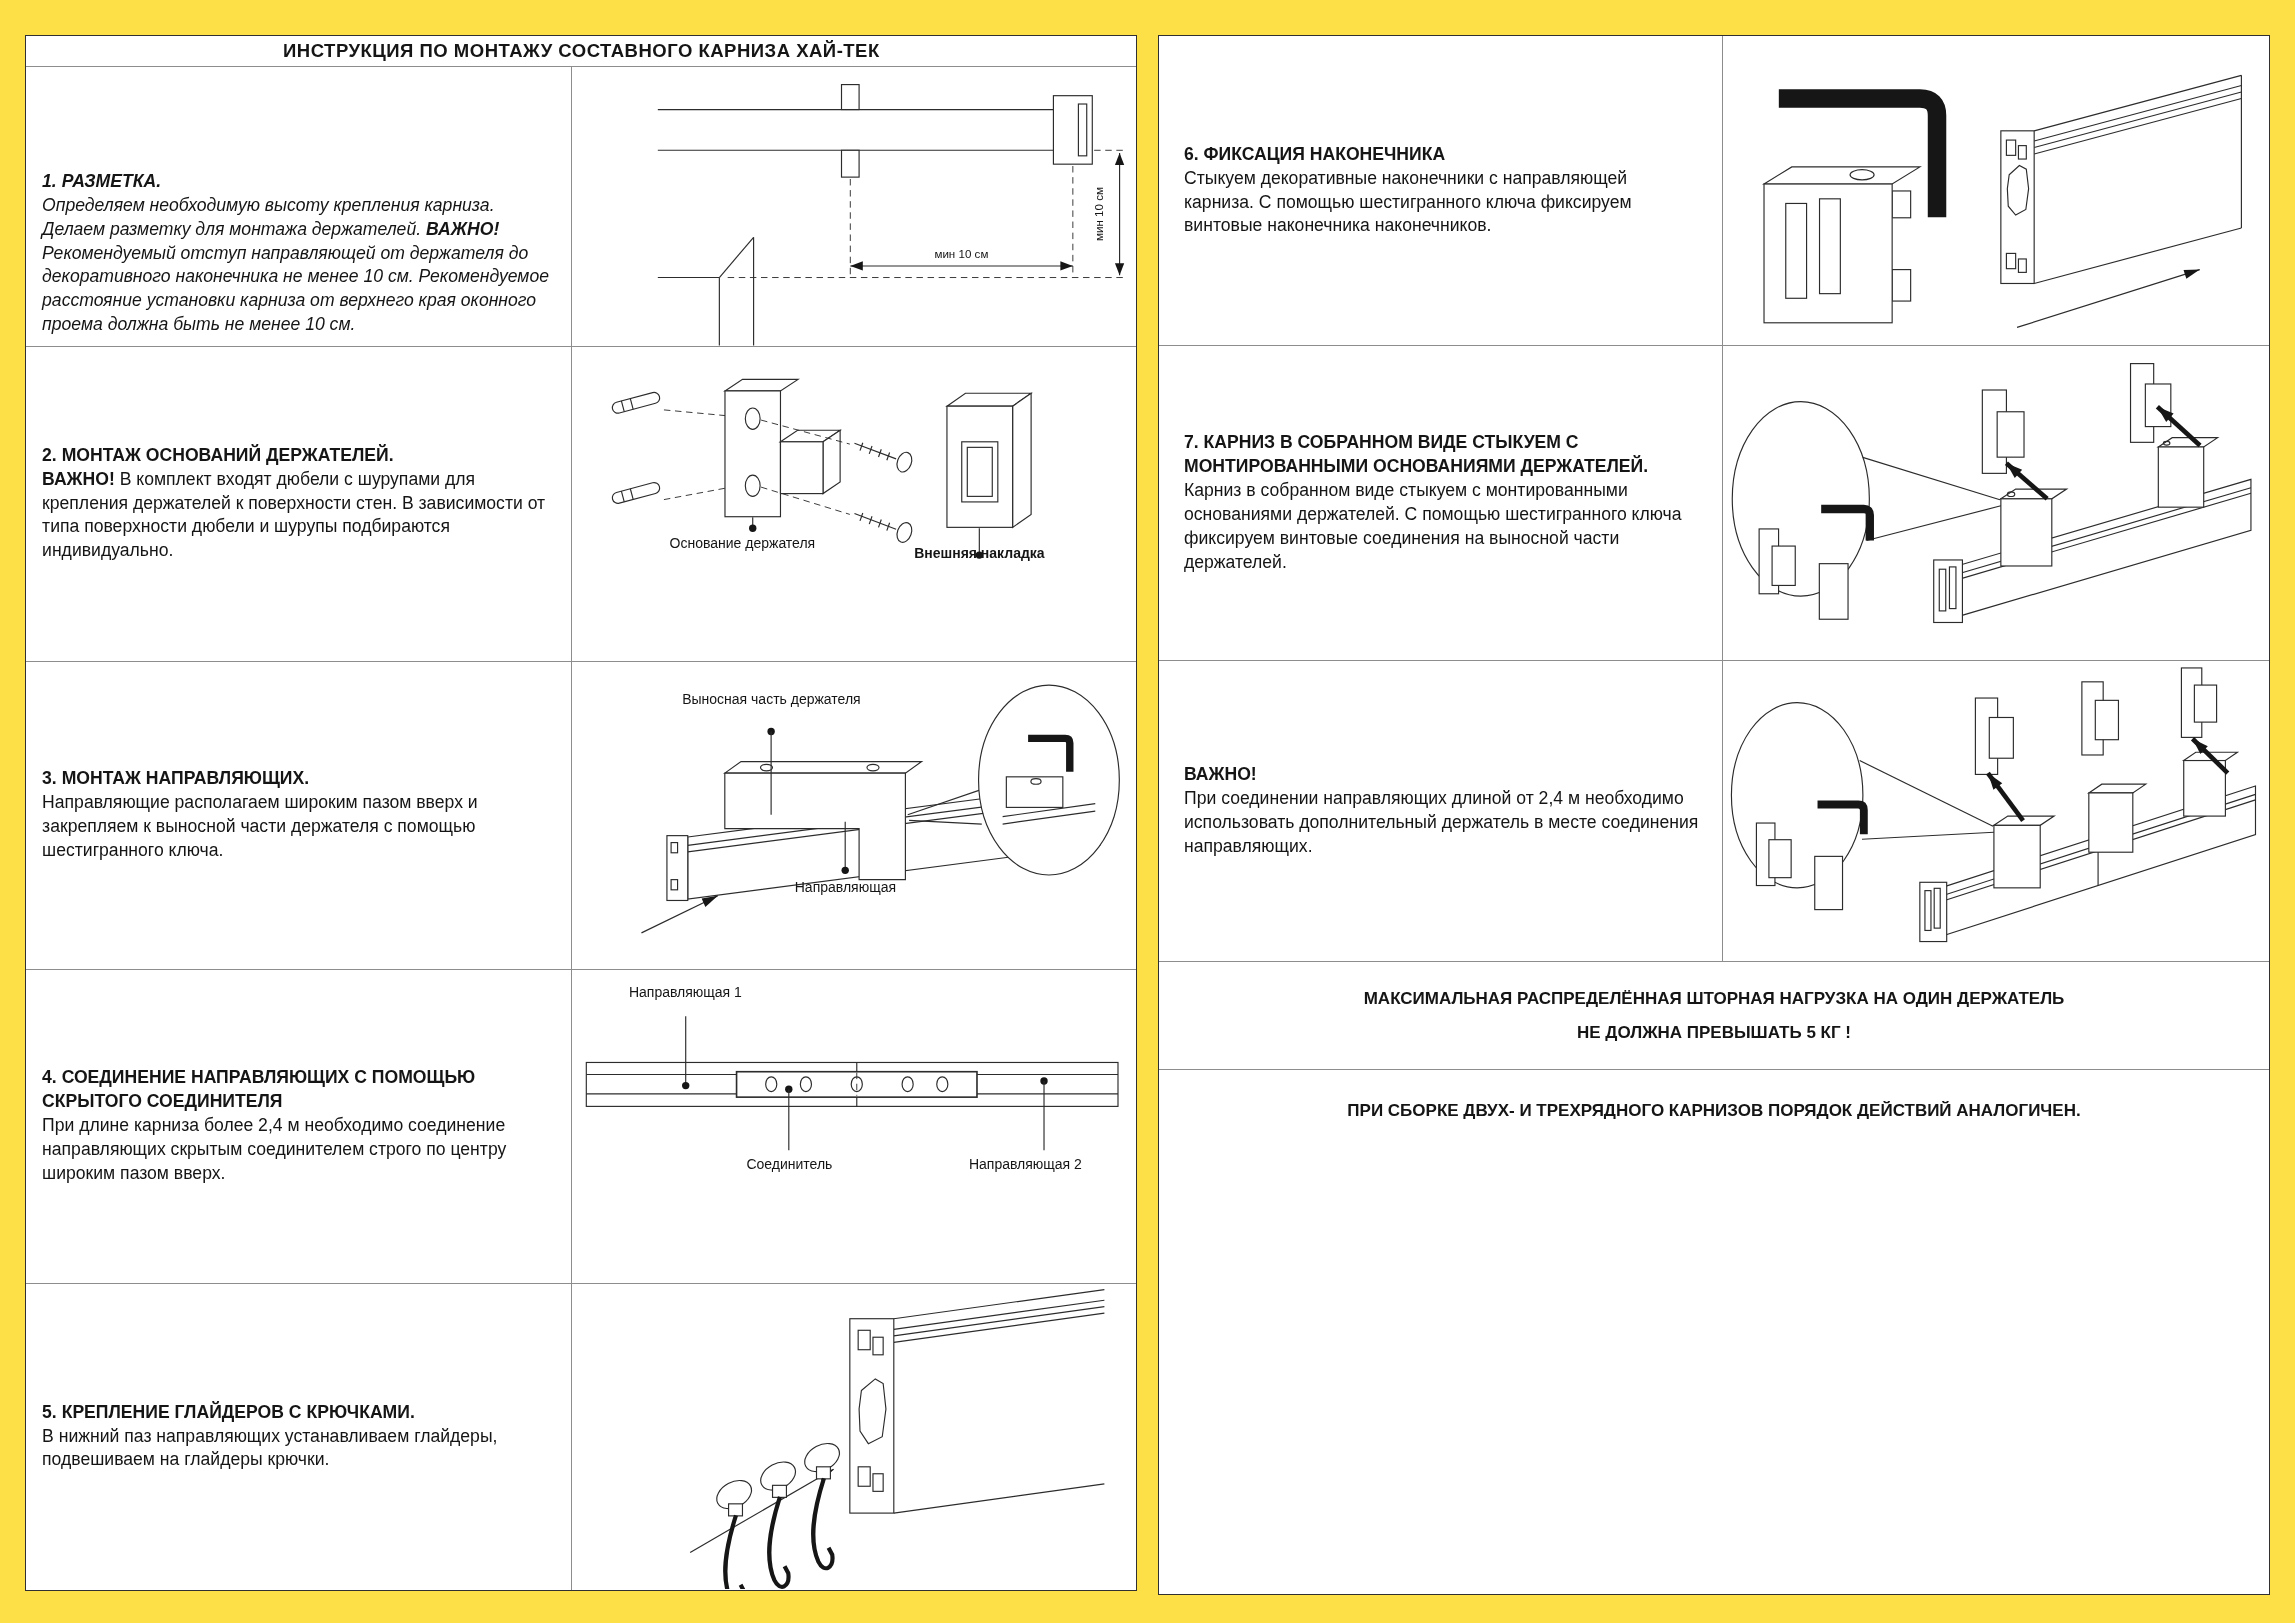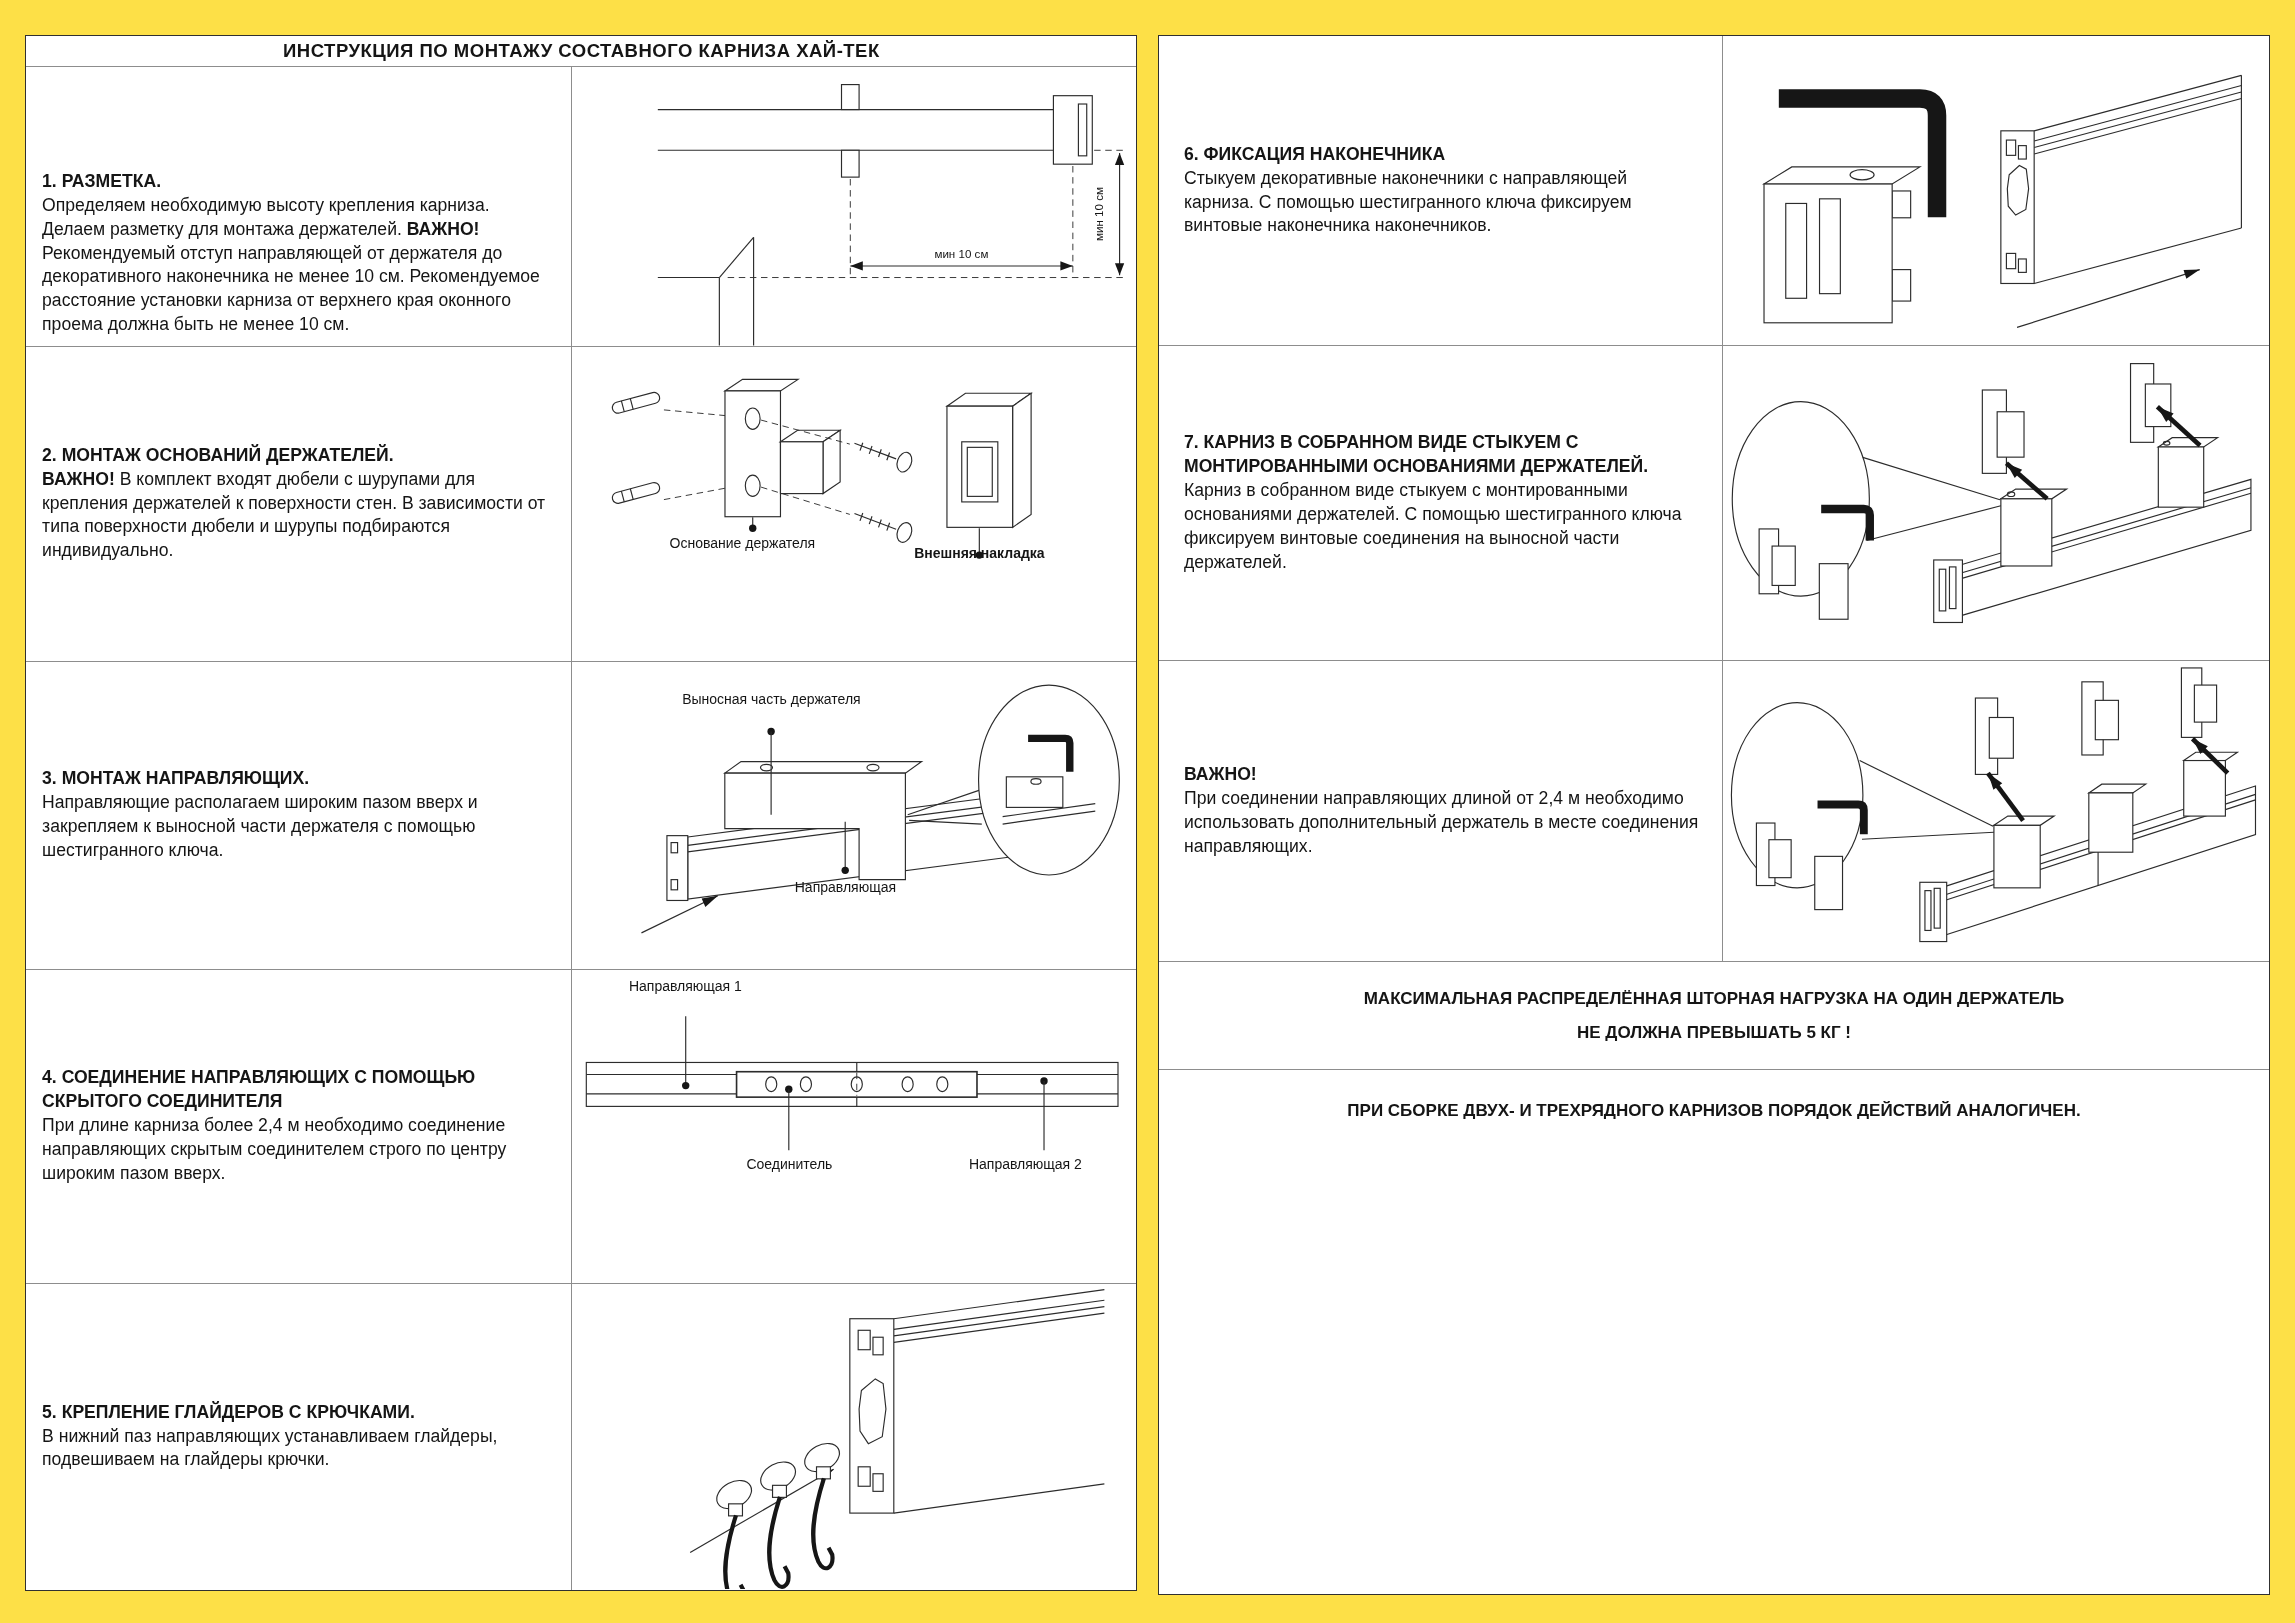--- a/index.html
+++ b/index.html
@@ -14,21 +14,21 @@
   .row{display:flex;box-sizing:border-box;border-bottom:0.9px solid #8d8d8d;}
   .row.last{border-bottom:none;}
   .title-row{height:30.5px;align-items:center;justify-content:center;}
   .doc-title{font-weight:bold;font-size:18.5px;letter-spacing:0.5px;text-align:center;}
 
   .tcell{box-sizing:border-box;border-right:0.9px solid #8d8d8d;
          display:flex;flex-direction:column;justify-content:center;
          padding:9.3px 22px 9.3px 15.7px;}
   #page-left  .tcell{width:546px;}
   #page-right .tcell{width:564px;padding-left:25px;}
-  .tcell.vbottom{justify-content:flex-end;padding-bottom:8.3px;}
+  .tcell.vbottom{justify-content:flex-end;padding-bottom:8.3px;font-style:italic;}
   .icell{position:relative;flex:1;overflow:hidden;}
   .icell svg{position:absolute;left:0;top:0;display:block;}
 
   .heading{font-weight:bold;font-size:17.6px;line-height:1.36;margin:0;}
   .bodytext{font-size:17.6px;line-height:1.36;margin:0;}
   .bodytext b{font-weight:bold;}
 
   .ill-label{position:absolute;font-size:14px;white-space:nowrap;transform:translateX(-50%);}
   .dim-label{position:absolute;font-size:11.6px;white-space:nowrap;}
 
@@ -219,21 +219,21 @@
           <ellipse class="stroke" cx="800" cy="247" rx="12" ry="16"></ellipse>
           <line class="dash" x1="615" y1="222" x2="615" y2="272"></line>
 
           <line class="stroke" x1="245" y1="100" x2="245" y2="250"></line>
           <circle class="blackink" cx="245" cy="250" r="8"></circle>
           <circle class="blackink" cx="468" cy="258" r="8"></circle>
           <line class="stroke" x1="468" y1="258" x2="468" y2="390"></line>
           <circle class="blackink" cx="1020" cy="240" r="8"></circle>
           <line class="stroke" x1="1020" y1="240" x2="1020" y2="390"></line>
         </svg>
-        <div class="ill-label" style="left:113px;top:8px;">Направляющая 1</div>
+        <div class="ill-label" style="left:113px;top:14px;">Направляющая 1</div>
         <div class="ill-label" style="left:217px;top:186px;">Соединитель</div>
         <div class="ill-label" style="left:453px;top:186px;">Направляющая 2</div>
       </div>
     </div>
 
     <div class="row last" style="height:306px;">
       <div class="tcell">
         <p class="heading">5. КРЕПЛЕНИЕ ГЛАЙДЕРОВ С КРЮЧКАМИ.</p>
         <p class="bodytext">В нижний паз направляющих устанавливаем глайдеры, подвешиваем на глайдеры крючки.</p>
       </div>

